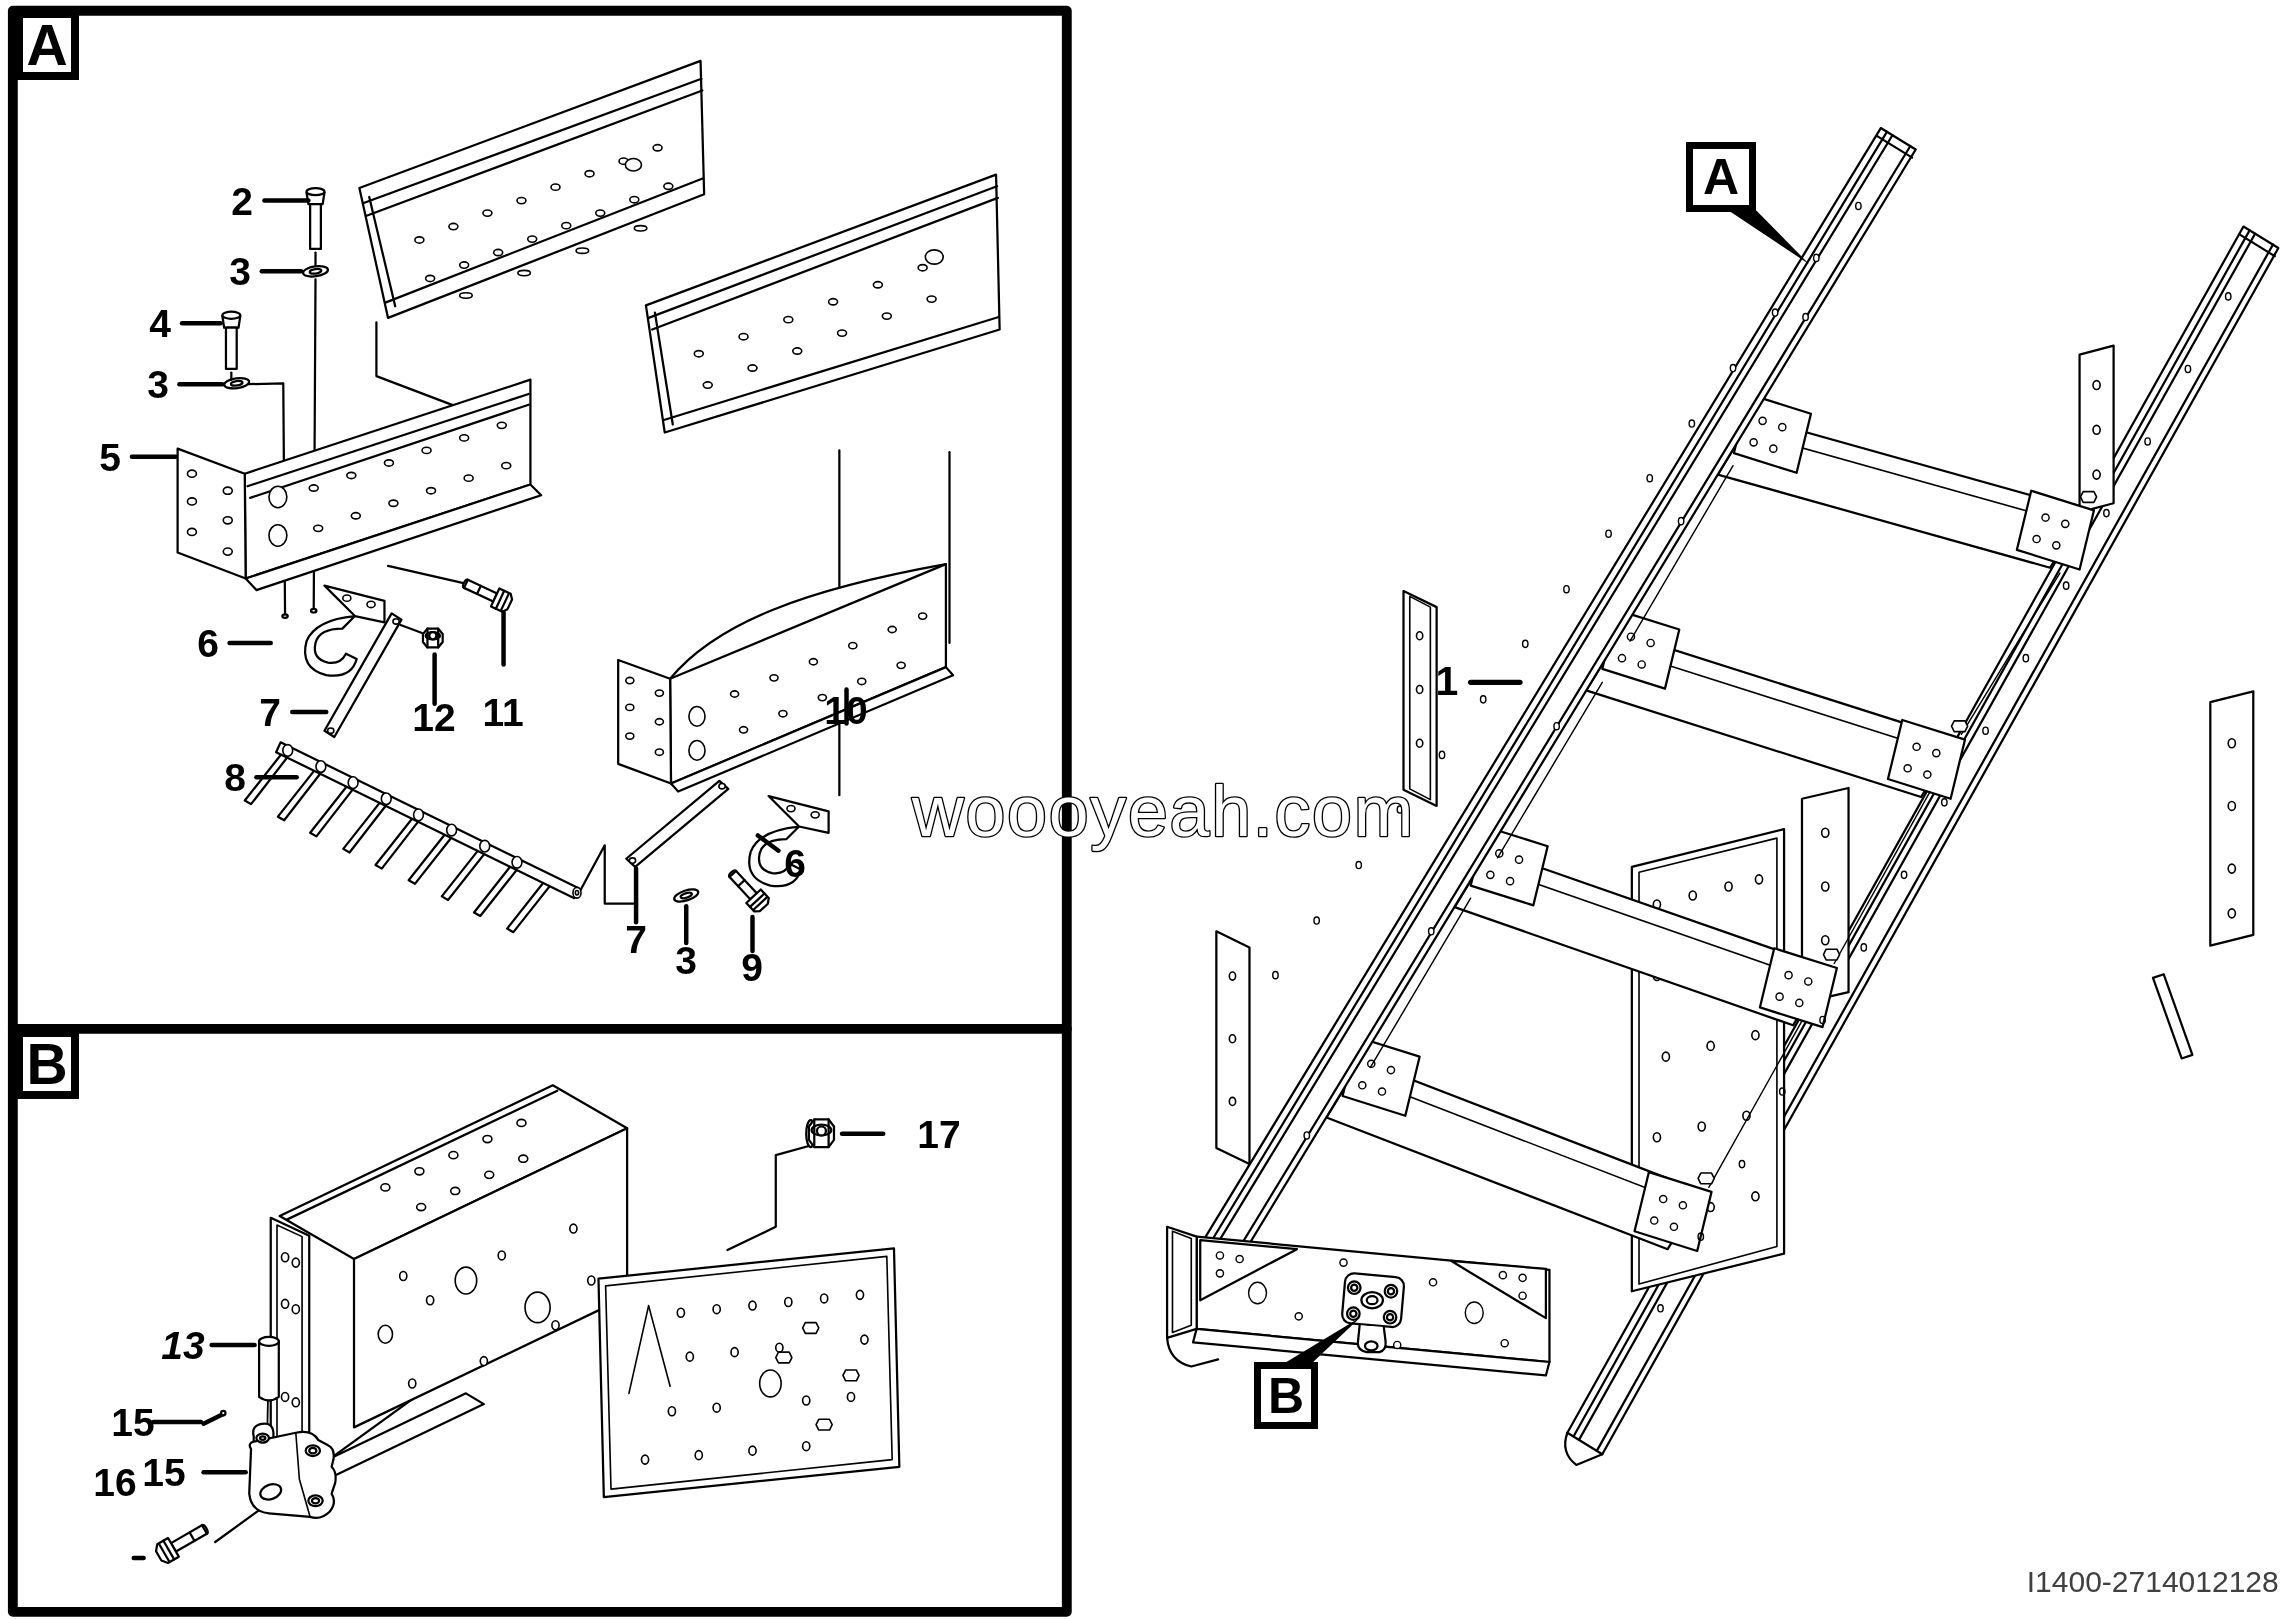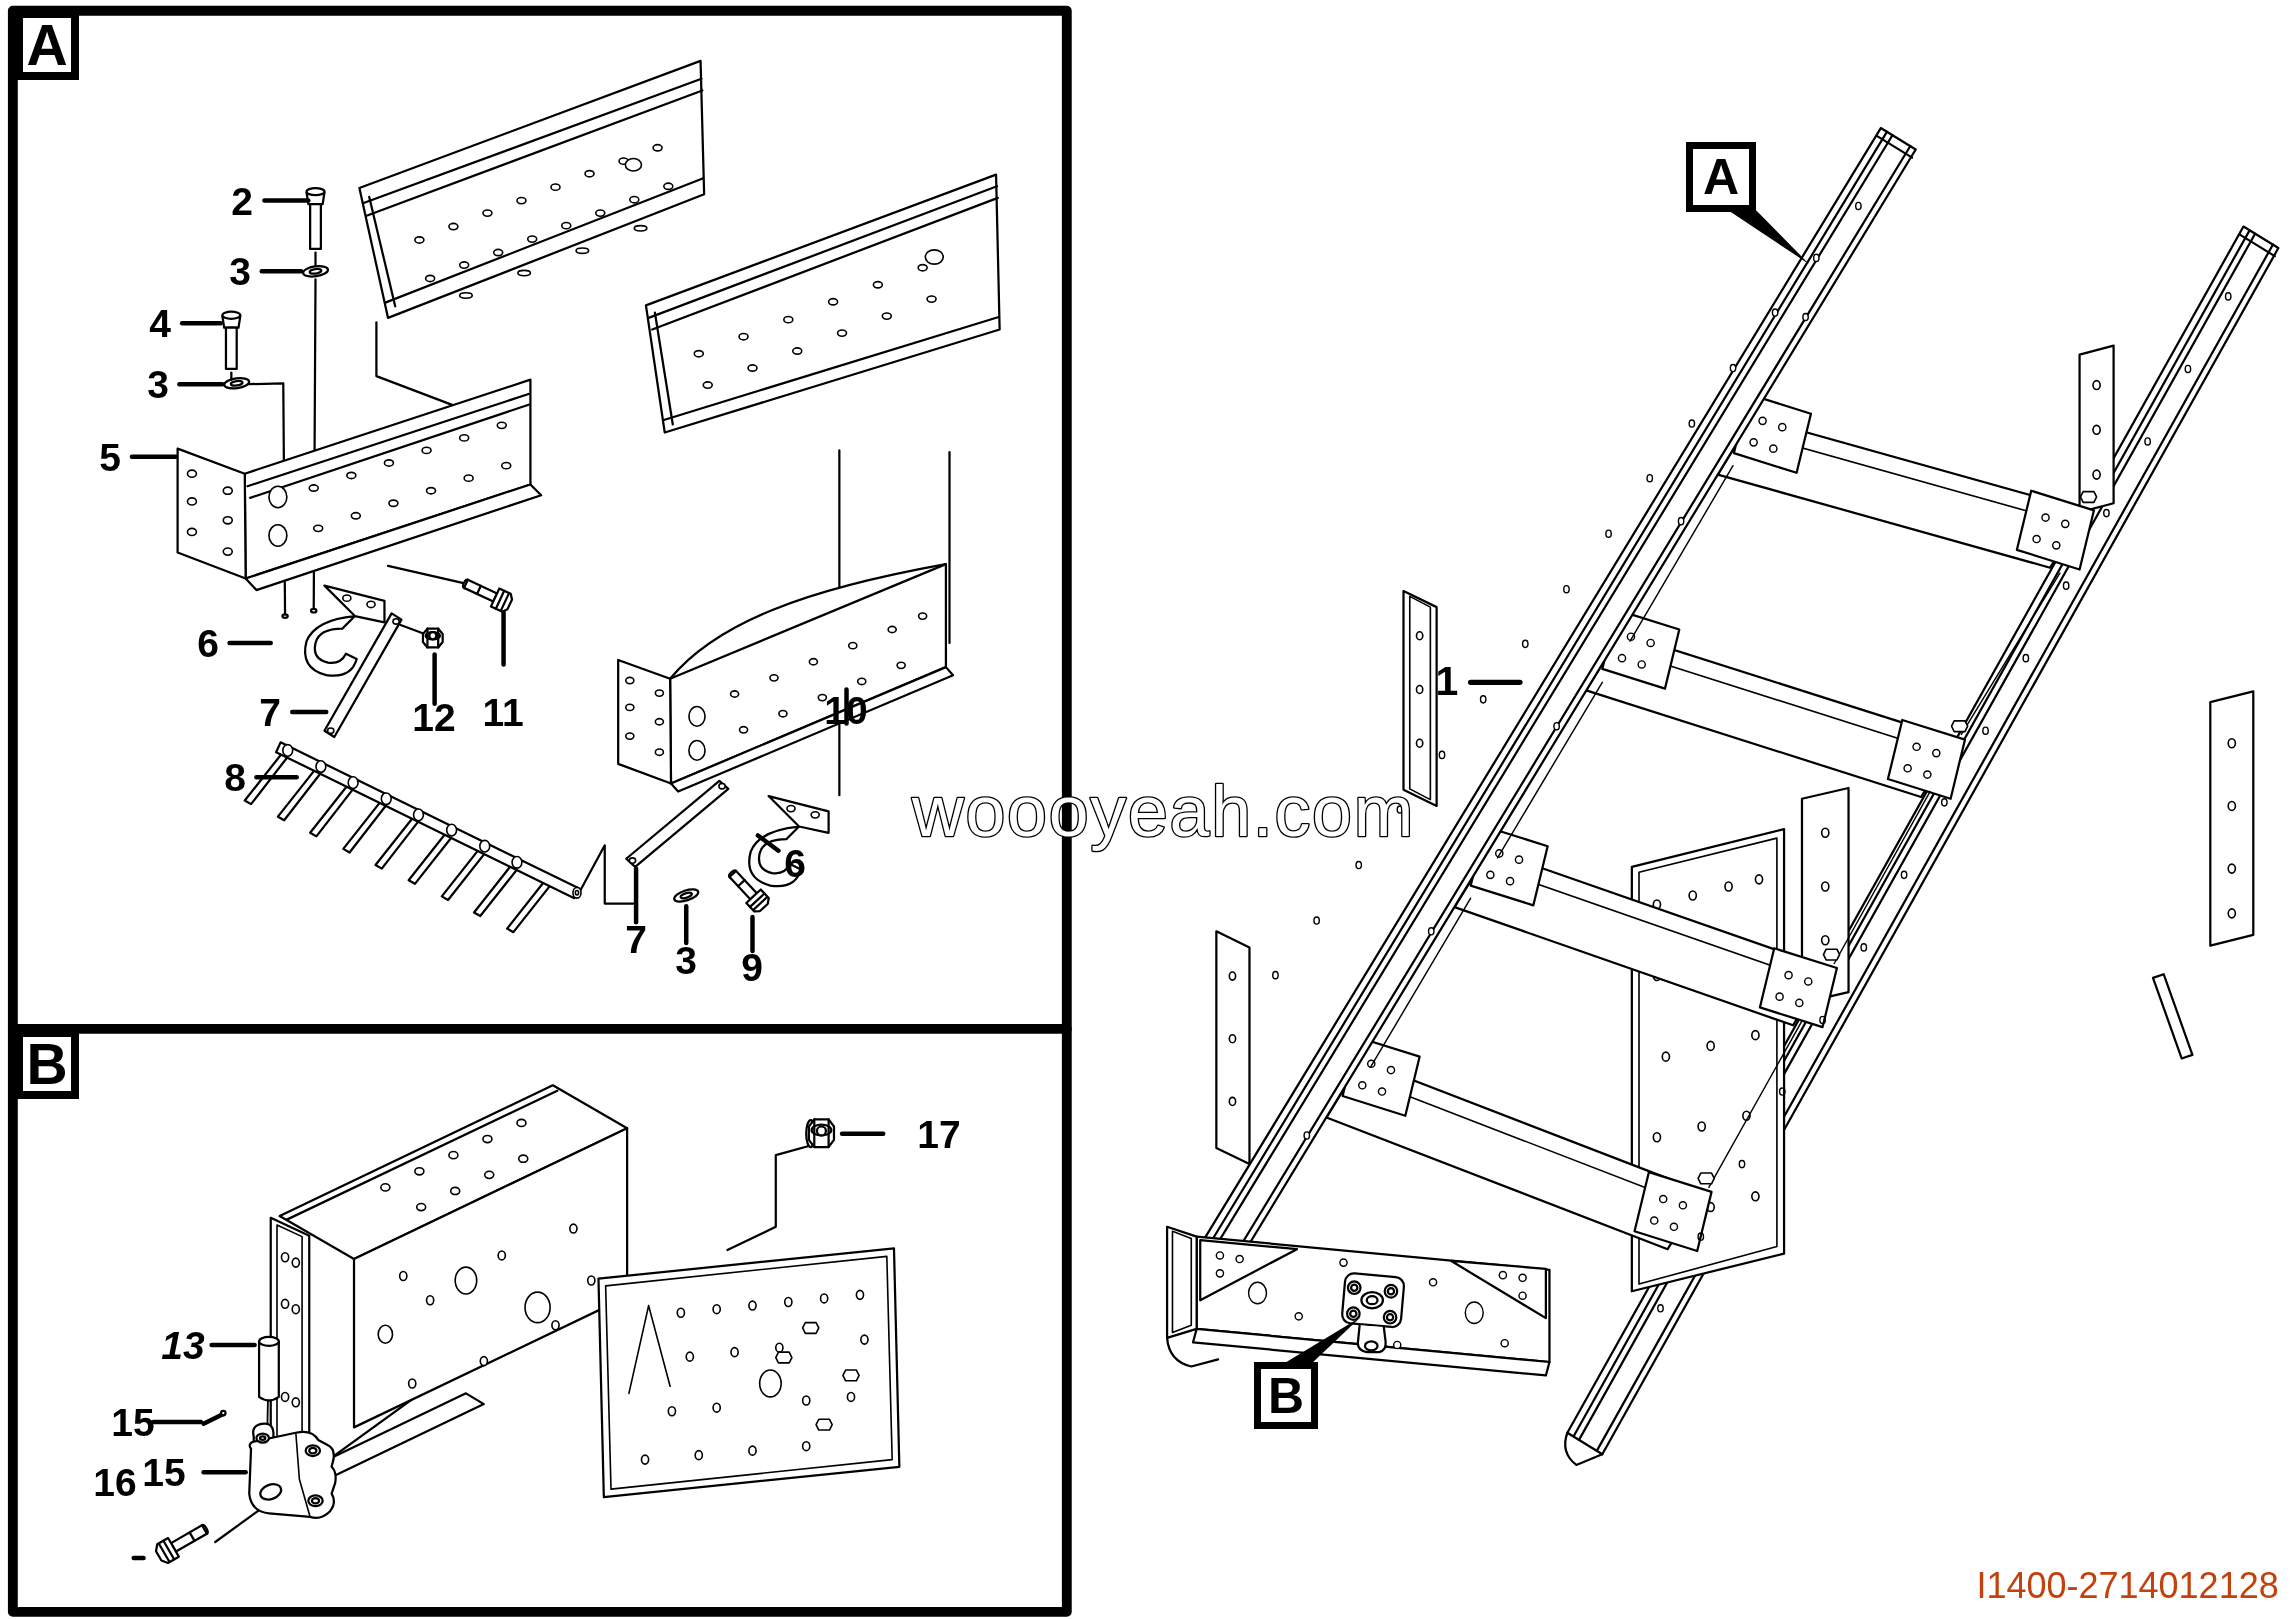--- a/index.html
+++ b/index.html
@@ -7,21 +7,21 @@
        font-family:"Liberation Sans", sans-serif;}
   svg{position:absolute;left:0;top:0;}
   .callout{position:absolute;transform:translate(-50%,-50%);
            font-weight:700;font-size:39px;color:#000;line-height:1;}
   .cornerbox{position:absolute;border:8px solid #000;background:#fff;
              display:flex;align-items:center;justify-content:center;
              font-weight:700;font-size:57px;color:#000;}
   .detailbox{position:absolute;border:7.2px solid #000;background:#fff;
              display:flex;align-items:center;justify-content:center;
              font-weight:700;font-size:50px;color:#000;}
-  .docid{position:absolute;right:14.3px;top:1565px;font-size:36px;color:#c2410c;}
+  .docid{position:absolute;right:14.3px;top:1565px;font-size:30px;color:#404040;}
 </style>
 </head>
 <body>
 
 <svg width="2293" height="1619" viewBox="0 0 2560 1808">
   <g fill="none" stroke="#000" stroke-width="2.5" stroke-linejoin="round" stroke-linecap="round">
 
     <g>
       <rect x="14" y="12" width="1177" height="1788" stroke-width="11"></rect>
       <line x1="14" y1="1149" x2="1191" y2="1149" stroke-width="11"></line>

